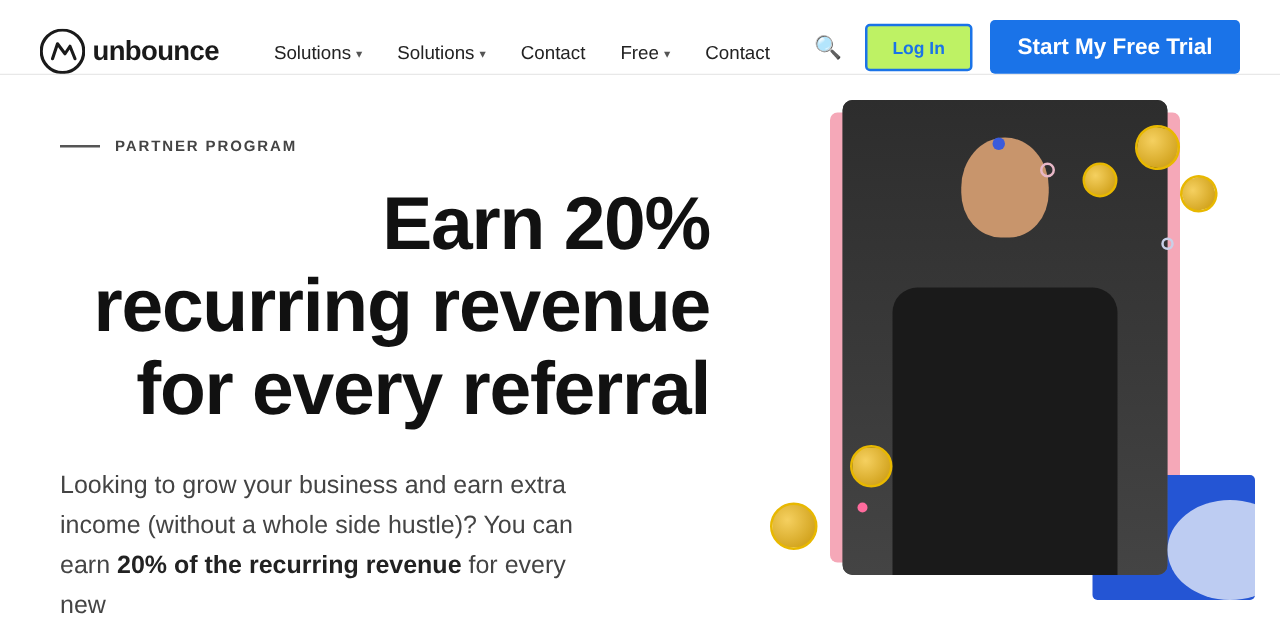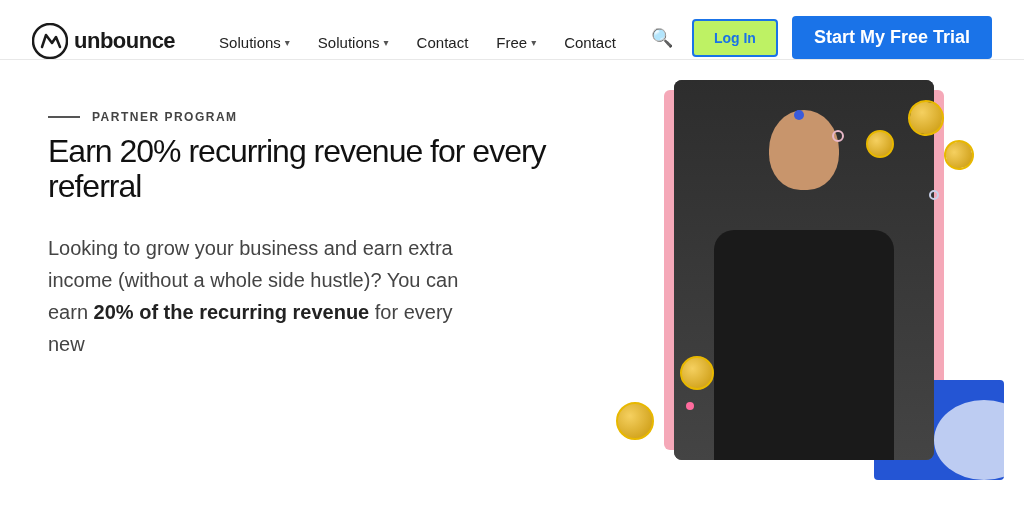--- a/index.html
+++ b/index.html
@@ -96,41 +96,42 @@
     }
     .hero-left {
       flex: 1;
       max-width: 520px;
       padding-top: 10px;
     }
     .partner-label {
       display: flex;
       align-items: center;
       gap: 12px;
-      margin-bottom: 10px;
+      margin-bottom: 22px;
     }
     .partner-line {
       width: 32px;
       height: 2px;
       background: #555;
     }
     .partner-text {
       font-size: 12px;
       font-weight: 700;
       letter-spacing: 1.5px;
       color: #444;
       text-transform: uppercase;
     }
     .hero-title {
-      font-size: 32px;
-      font-weight: 400;
+      font-size: 60px;
+      font-weight: 700;
       color: #111;
       line-height: 1.1;
       margin-bottom: 28px;
       letter-spacing: -1px;
+      text-align: right;
     }
     .hero-desc {
       font-size: 20px;
       color: #444;
       line-height: 1.6;
       max-width: 420px;
     }
     .hero-desc strong {
       font-weight: 700;
       color: #222;

